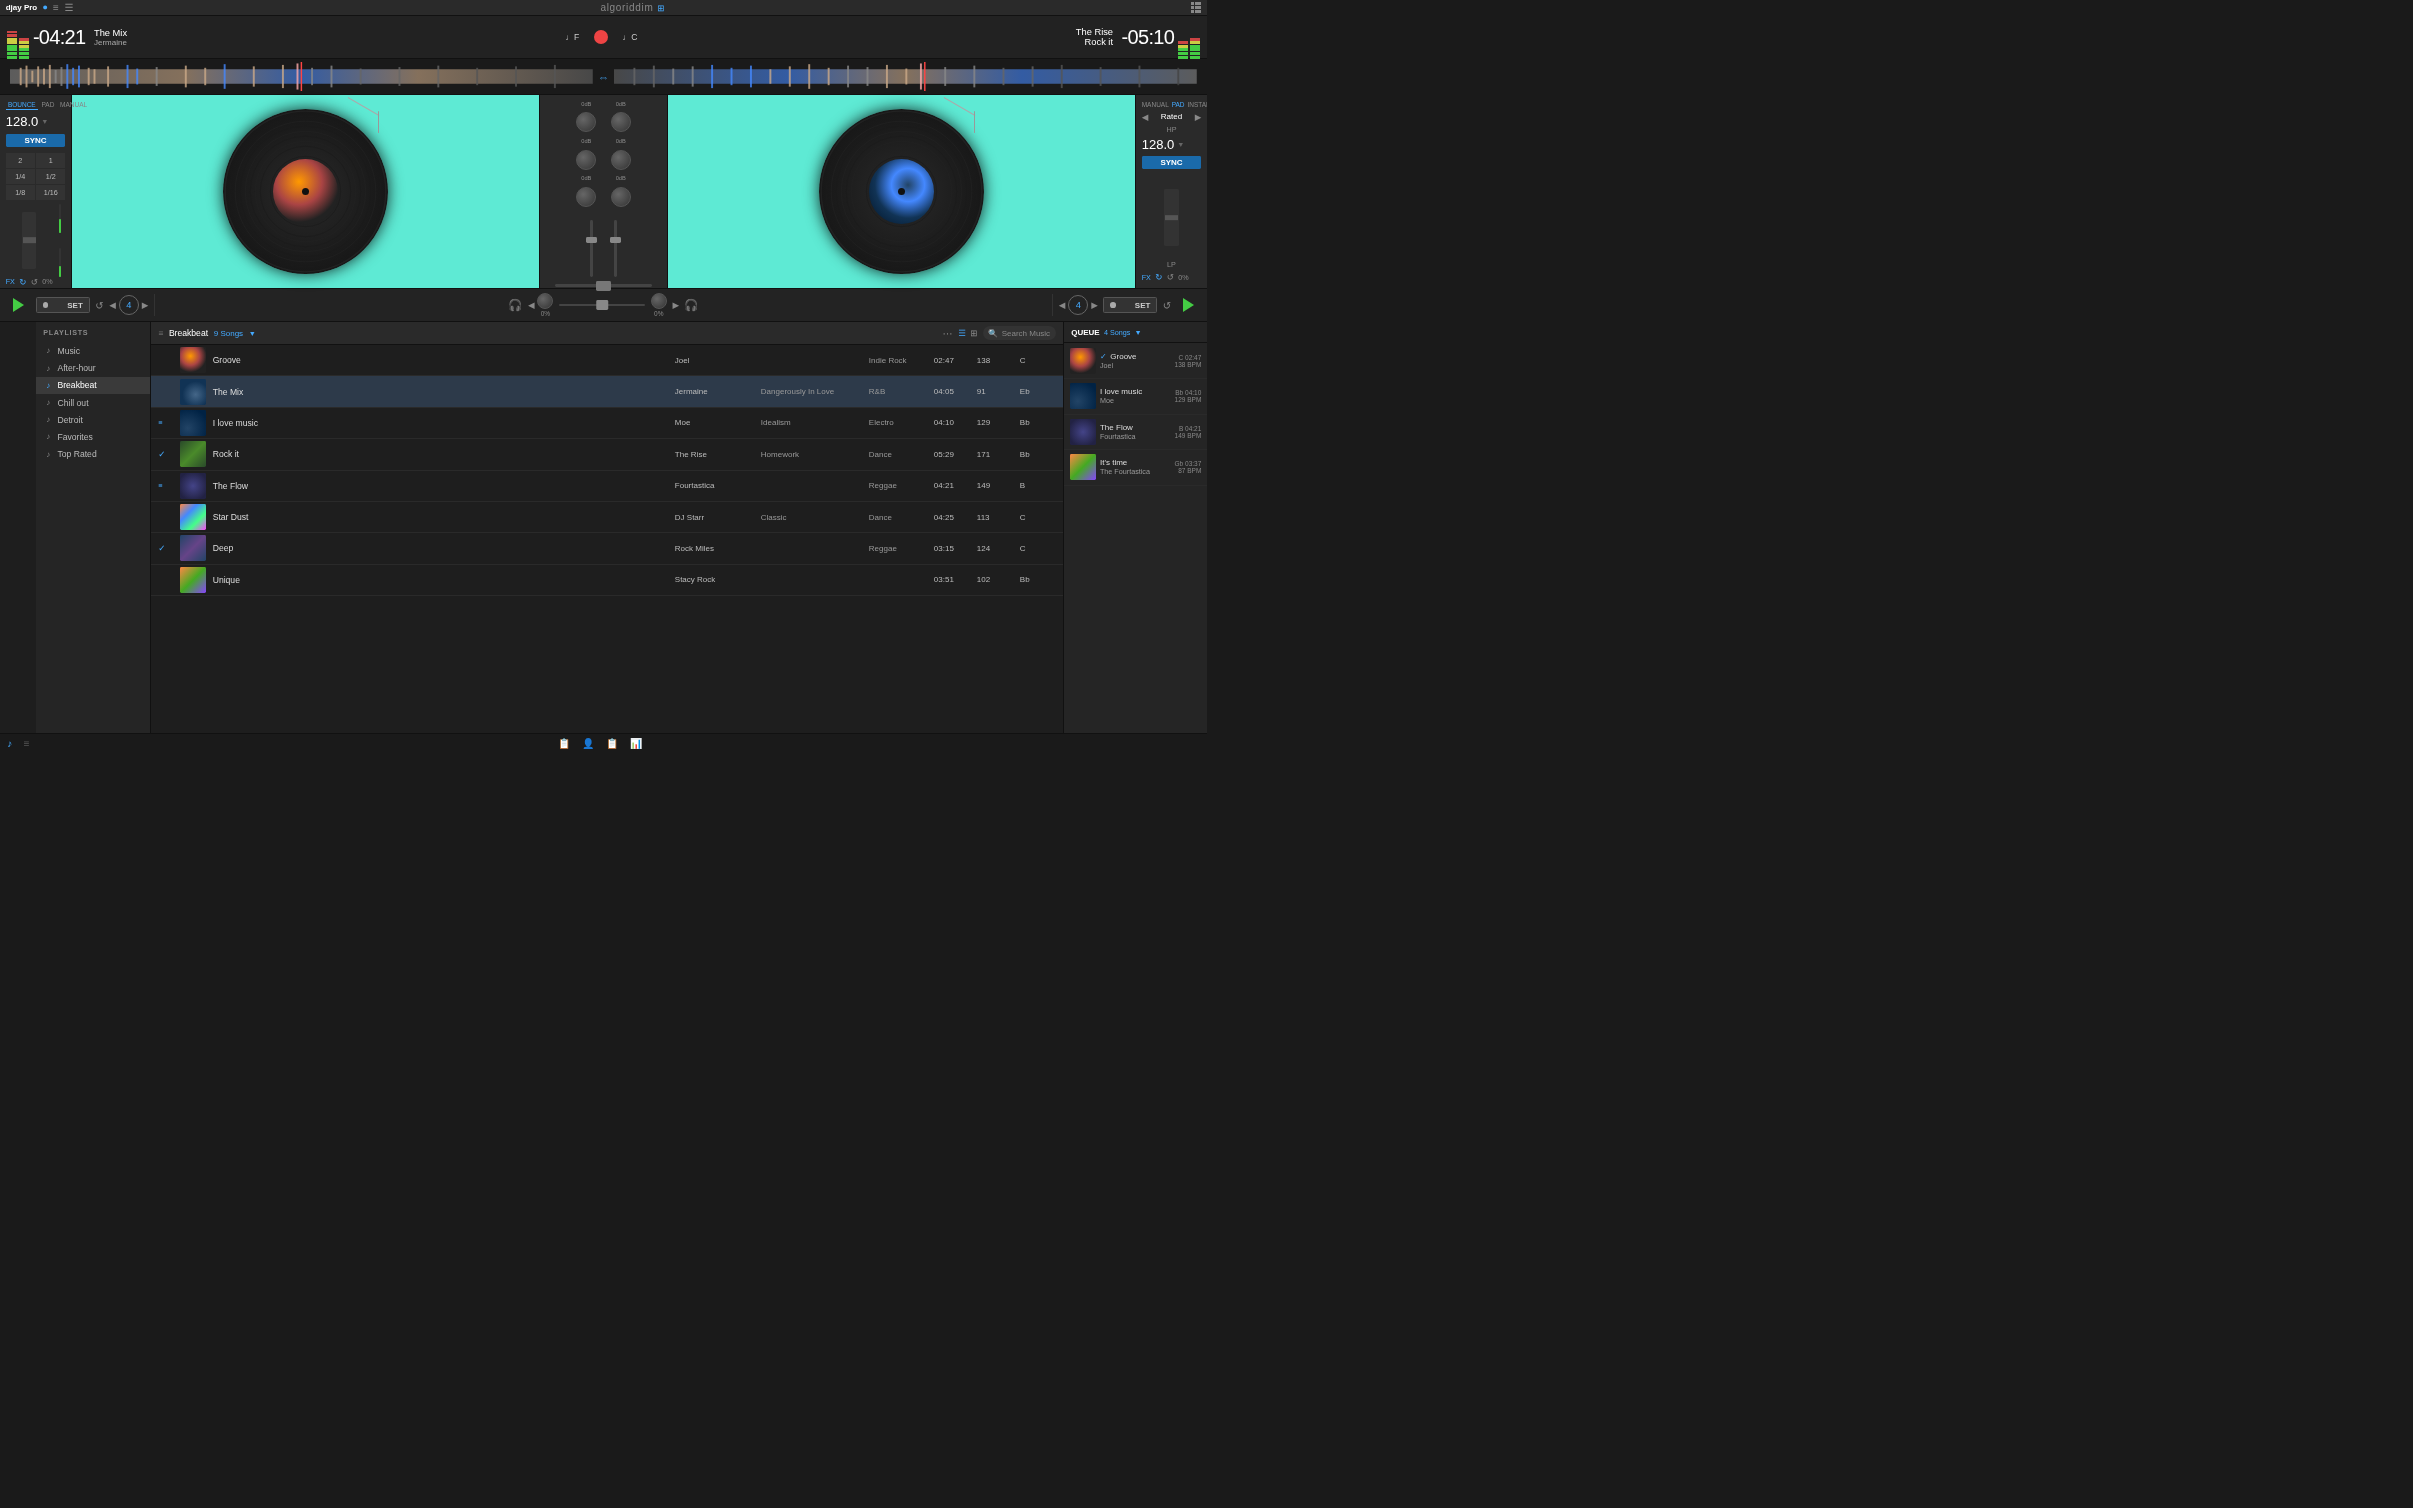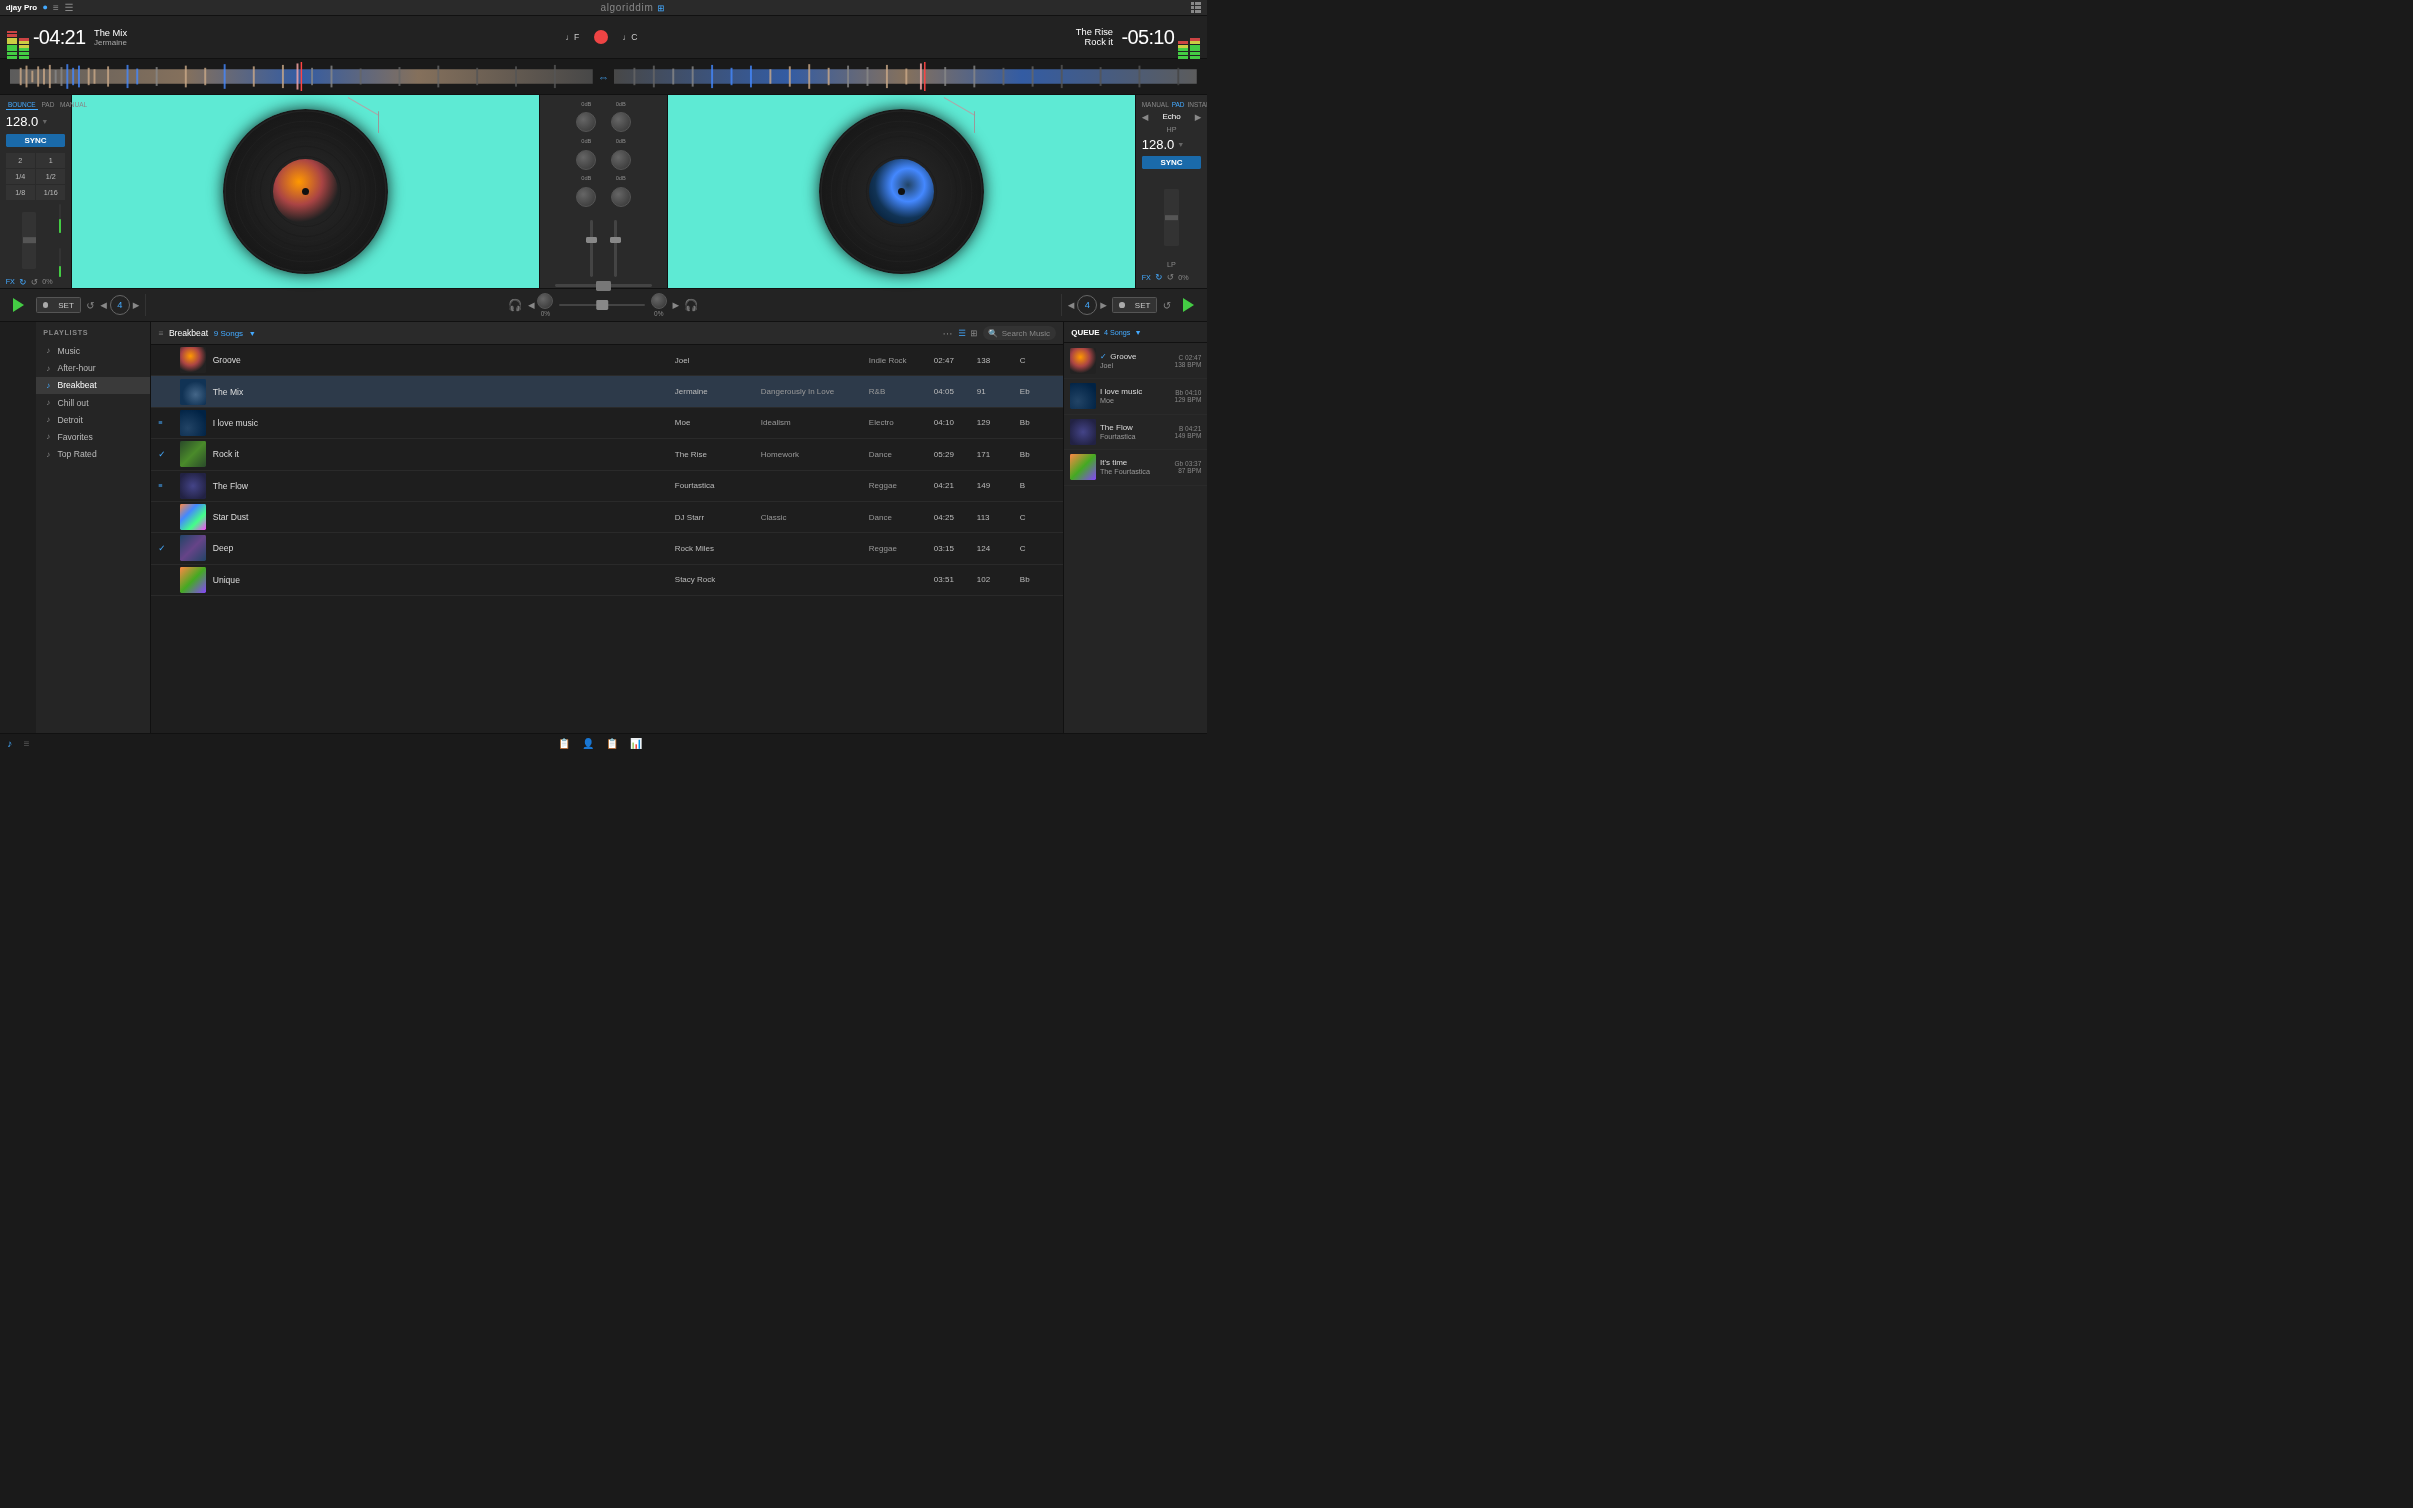--- a/index.html
+++ b/index.html
@@ -208,23 +208,23 @@
       border-bottom: 0.7px solid #111;
     }
     .play-btn {
       width: 23px; height: 23px;
       background: none; border: none;
       display: flex; align-items: center; justify-content: center;
       cursor: pointer;
     }
     .play-triangle { width: 0; height: 0; border-top: 7.2px solid transparent; border-bottom: 7.2px solid transparent; border-left: 11.5px solid #4c4; }
     .set-btn {
-      display: flex; align-items: center; gap: 10px;
+      display: flex; align-items: center; gap: 19px;
       color: #ccc; font-size: 8px; padding: 2.9px 5.7px;
-      border: 0.7px solid #555; background: #333; cursor: pointer; border-radius: 1.4px;
+      border: 0.7px solid #555; background: #333; cursor: pointer; border-radius: 1.4px; font-weight: bold;
     }
     .set-dot { width: 5.7px; height: 5.7px; border-radius: 50%; background: #aaa; }
     .transport-nav { display: flex; align-items: center; gap: 2.9px; }
     .nav-btn { color: #888; background: none; border: none; cursor: pointer; font-size: 8.6px; }
     .loop-num {
       width: 20px; height: 20px;
       border-radius: 50%;
       border: 0.7px solid #666;
       display: flex; align-items: center; justify-content: center;
       color: #4af; font-size: 9.3px;
@@ -732,21 +732,21 @@
   </div>
 
   <div class="deck-controls-right">
     <div class="fx-mode-tabs">
       <span class="fx-tab">MANUAL</span>
       <span class="fx-tab active">PAD</span>
       <span class="fx-tab">INSTANT</span>
     </div>
     <div class="echo-row">
       <span style="color:#888;font-size:8.6px;">◀</span>
-      <span class="echo-label">Echo</span>
+      <span class="echo-label">Rated</span>
       <span style="color:#888;font-size:8.6px;">▶</span>
     </div>
     <div style="font-size:7.2px;color:#888;text-align:center;margin-bottom:2.9px;">HP</div>
     <div class="bpm-row">
       <span class="bpm-value">128.0</span>
       <span class="bpm-arrow">▼</span>
     </div>
     <button class="sync-btn">SYNC</button>
     <div style="flex:1;display:flex;align-items:center;justify-content:center;">
       <div class="pitch-slider">

